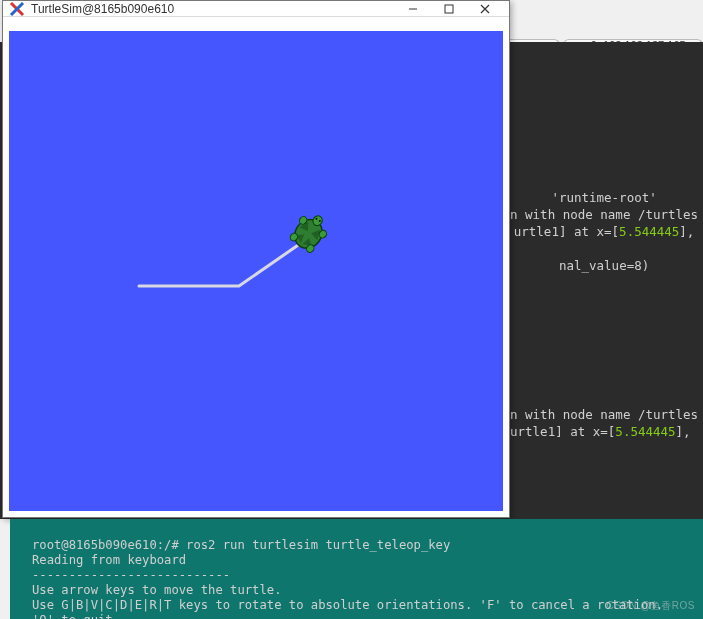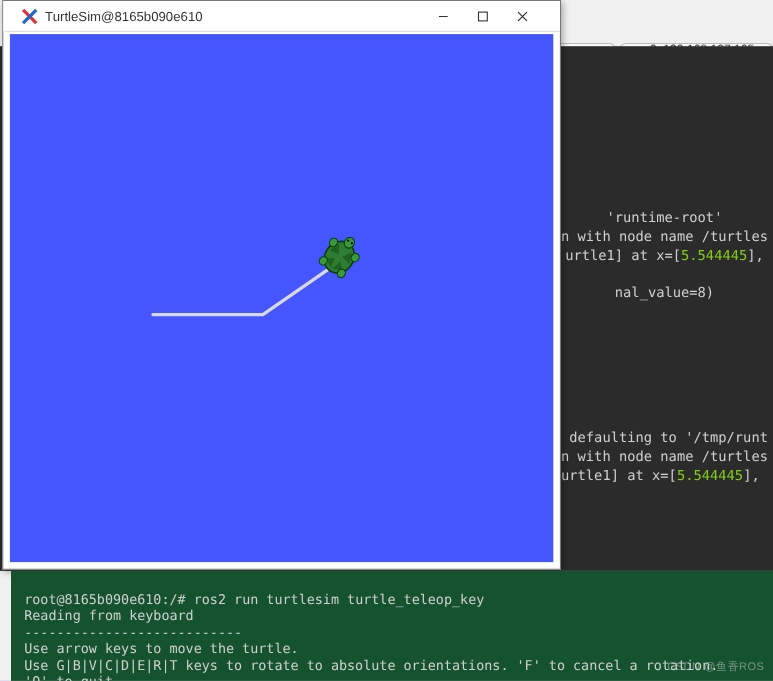--- a/index.html
+++ b/index.html
@@ -38,22 +38,22 @@
   .tab-1 { left: 470px; width: 90px; }
   .tab-2 { left: 563px; width: 140px; }
 
   
   .win {
     position: absolute; left: 2px; top: 0; width: 508px; height: 518px;
     background: #fff; border: 1px solid #777;
     box-shadow: 2px 2px 6px rgba(0,0,0,.3);
   }
   .titlebar {
-    height: 28px; background: #fff; display: flex; align-items: center;
-    padding: 0 16px; border-bottom: 1px solid #ddd; justify-content: flex-end;
+    height: 16px; background: #fff; display: flex; align-items: center;
+    padding: 0 6px; border-bottom: 1px solid #ddd; justify-content: flex-end;
   }
   .x-icon { width: 16px; height: 16px; margin-right: 6px; }
   .title { flex: 1; color: #333; font-size: 12px; }
   .winbtn {
     width: 36px; height: 22px; display: flex; align-items: center;
     justify-content: center; color: #333; font-size: 11px;
   }
 
   .canvas-wrap {
     position: absolute; left: 6px; top: 30px; right: 6px; bottom: 6px;
@@ -64,22 +64,22 @@
     stroke-linecap: round;
   }
   .turtle {
     position: absolute; width: 42px; height: 42px;
     transform: translate(-50%,-50%) rotate(35deg);
   }
 
   
   .bottom-term {
     position: absolute; left: 10px; top: 519px; width: 693px; height: 100px;
-    background: #14532d; color: #d0d0d0; font-size: 12.2px; line-height: 15px;
-    padding: 4px 12px; white-space: pre-wrap;
+    background: #0f766e; color: #d0d0d0; font-size: 12.2px; line-height: 15px;
+    padding: 4px 22px; white-space: pre-wrap;
   }
   .prompt-root { color: #d0d0d0; }
 
   
   .watermark {
     position: absolute; right: 8px; bottom: 6px;
     color: rgba(200,200,200,.55); font-size: 10px; letter-spacing: .5px;
     font-family: sans-serif;
   }
 
@@ -101,21 +101,21 @@
         </svg>
     </span>
     <span>9. 192.168.137.165 (I</span>
   </div>
 </div>
 
 <div class="left-edge"></div>
 
 <div class="bg-term mono">
   <div class="content"><br><span>'runtime-root'</span><br><span>n with node name /turtles</span><br><span>urtle1] at x=[</span><span class="cyan">5.544445</span><span>],</span><br><br><span>nal_value=8)</span><br>  </div>
-  <div class="content2"><br><span> defaulting to '/tmp/runt</span><br><span>n with node name /turtles</span><br><span>urtle1] at x=[</span><span class="cyan">5.544445</span><span>],</span><br>  </div>
+  <div class="content2"><br><br><span>n with node name /turtles</span><br><span>urtle1] at x=[</span><span class="cyan">5.544445</span><span>],</span><br>  </div>
 </div>
 
 <div class="win">
   <div class="titlebar">
     <span class="x-icon">
       <svg viewBox="0 0 16 16">
           <path d="M2 2 L14 14" stroke="#d33" stroke-width="3"></path>
           <path d="M14 2 L2 14" stroke="#26c" stroke-width="3"></path>
         </svg>
     </span>

